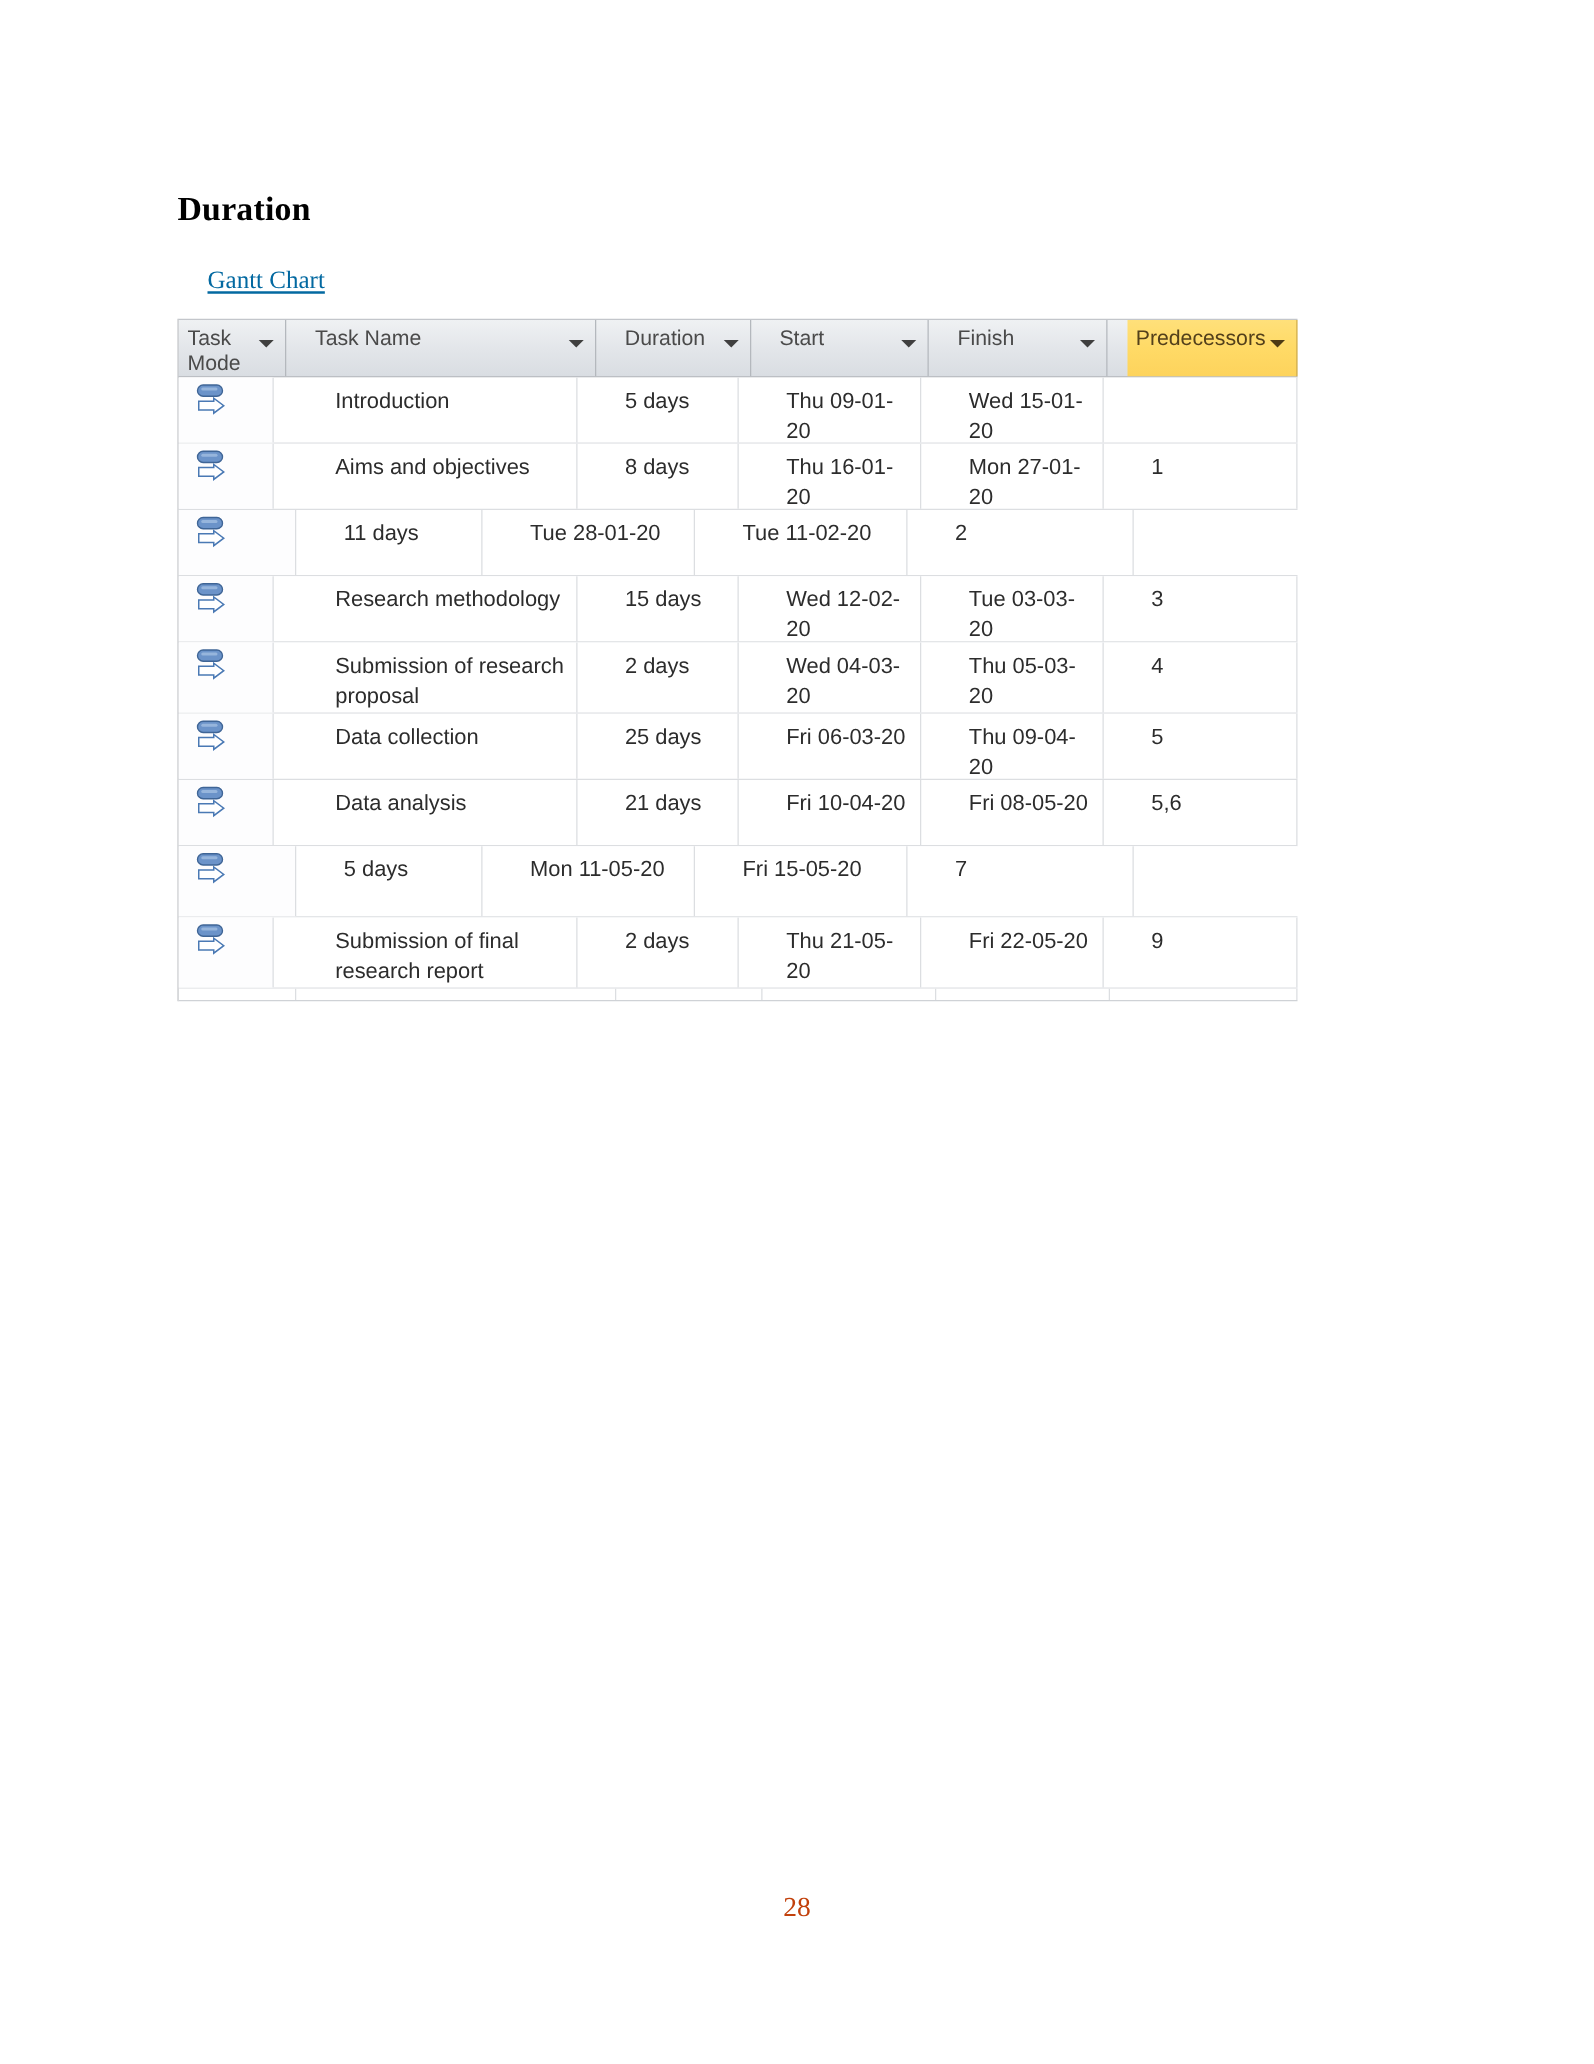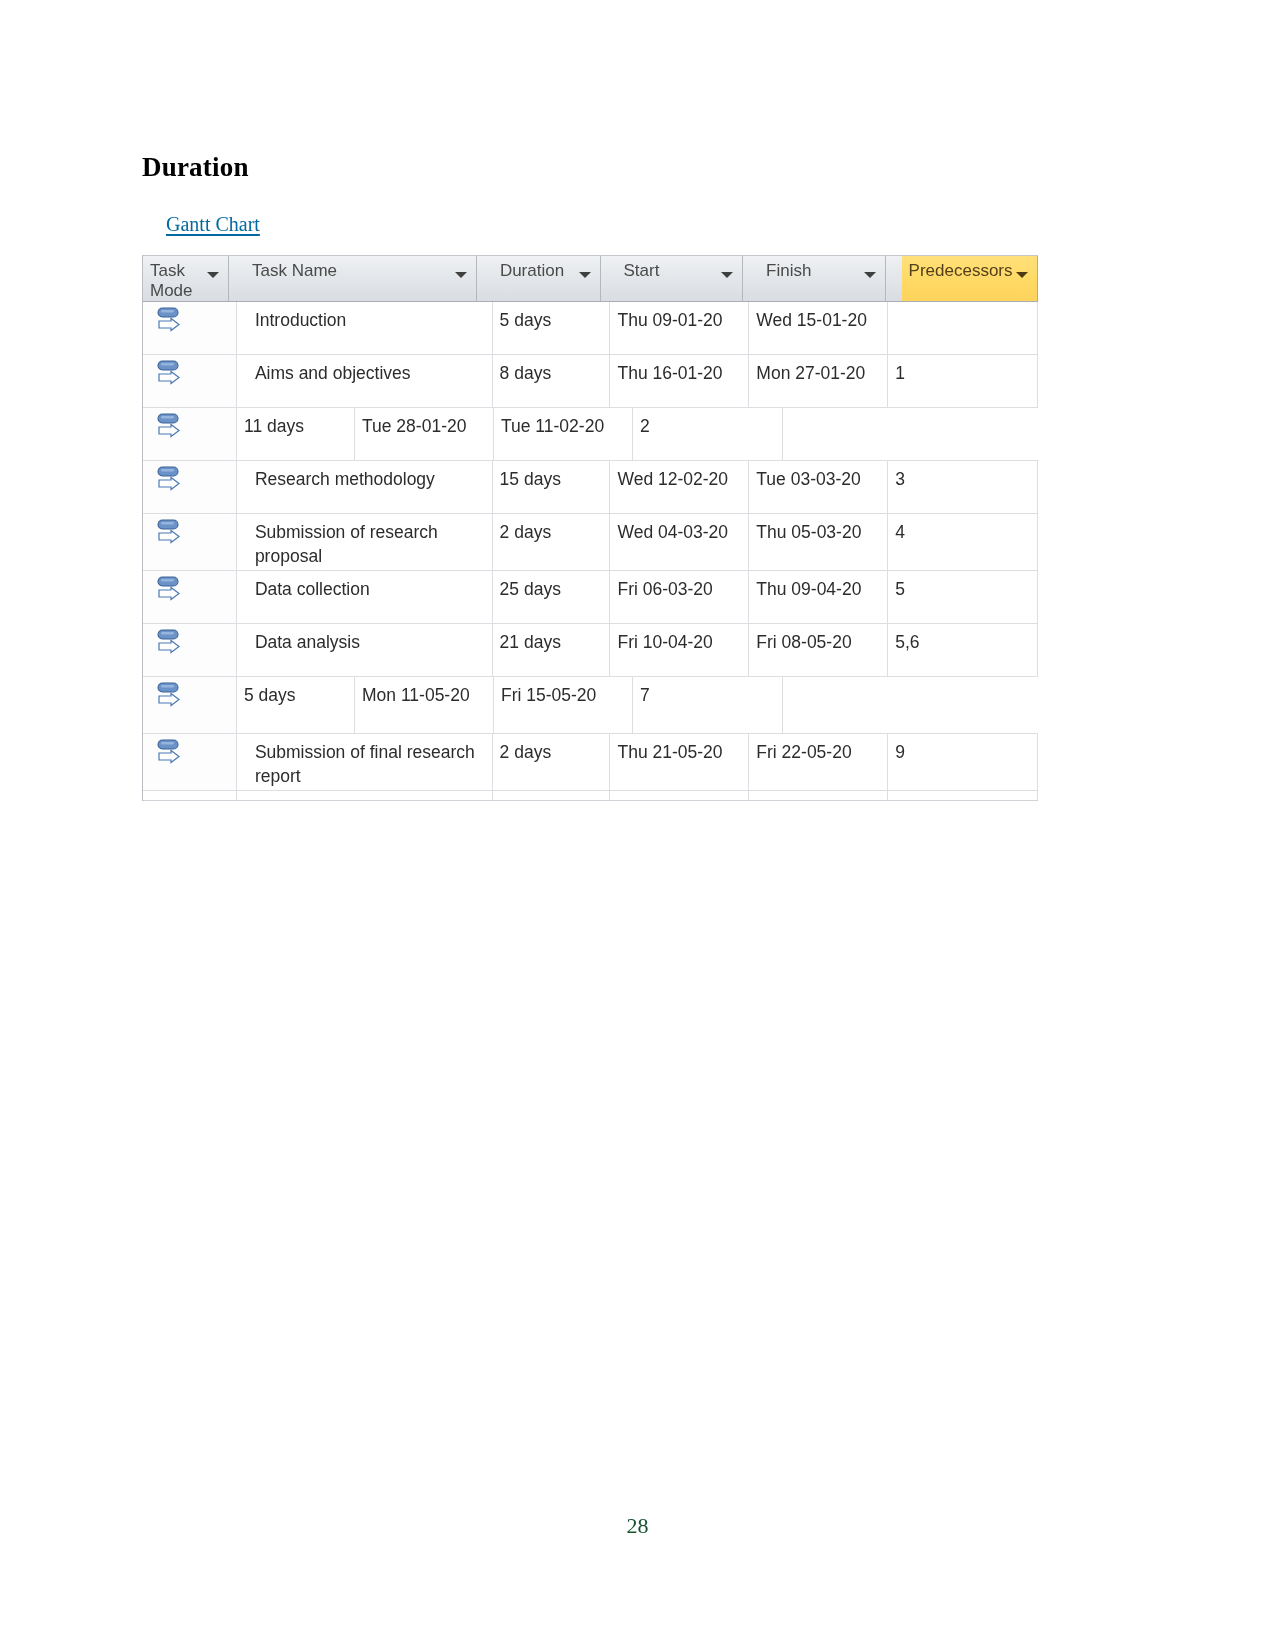--- a/index.html
+++ b/index.html
@@ -106,20 +106,21 @@
   .c-dur    { width: 118px; }
   .c-start  { width: 139px; }
   .c-finish { width: 139px; }
   .c-pred   { width: 150px; border-right: 1px solid #b4b8bd; }
 
   .trow {
     display: flex;
     border-bottom: 1px solid #dcdee1;
     background: #ffffff;
     box-sizing: border-box;
+    gap: 31px;
   }
   .trow.h1 { height: 53px; }
   .trow.h2 { height: 53px; }
   .trow.tall { height: 57px; }
 
   .cell {
     box-sizing: border-box;
     border-right: 1px solid #dcdee1;
     padding: 7px 6px 0 7px;
     font-size: 17.5px;
@@ -156,21 +157,21 @@
 
   
   .page-number {
     position: absolute;
     left: 0;
     top: 1513px;
     width: 1275px;
     text-align: center;
     font-family: "Liberation Serif", serif;
     font-size: 22px;
-    color: #14532d;
+    color: #c2410c;
   }
 </style>
 </head>
 <body>
 
 <div class="page">
 
   <div class="appendix-title">Duration</div>
 
   <div class="gantt-subtitle">Gantt Chart</div>

